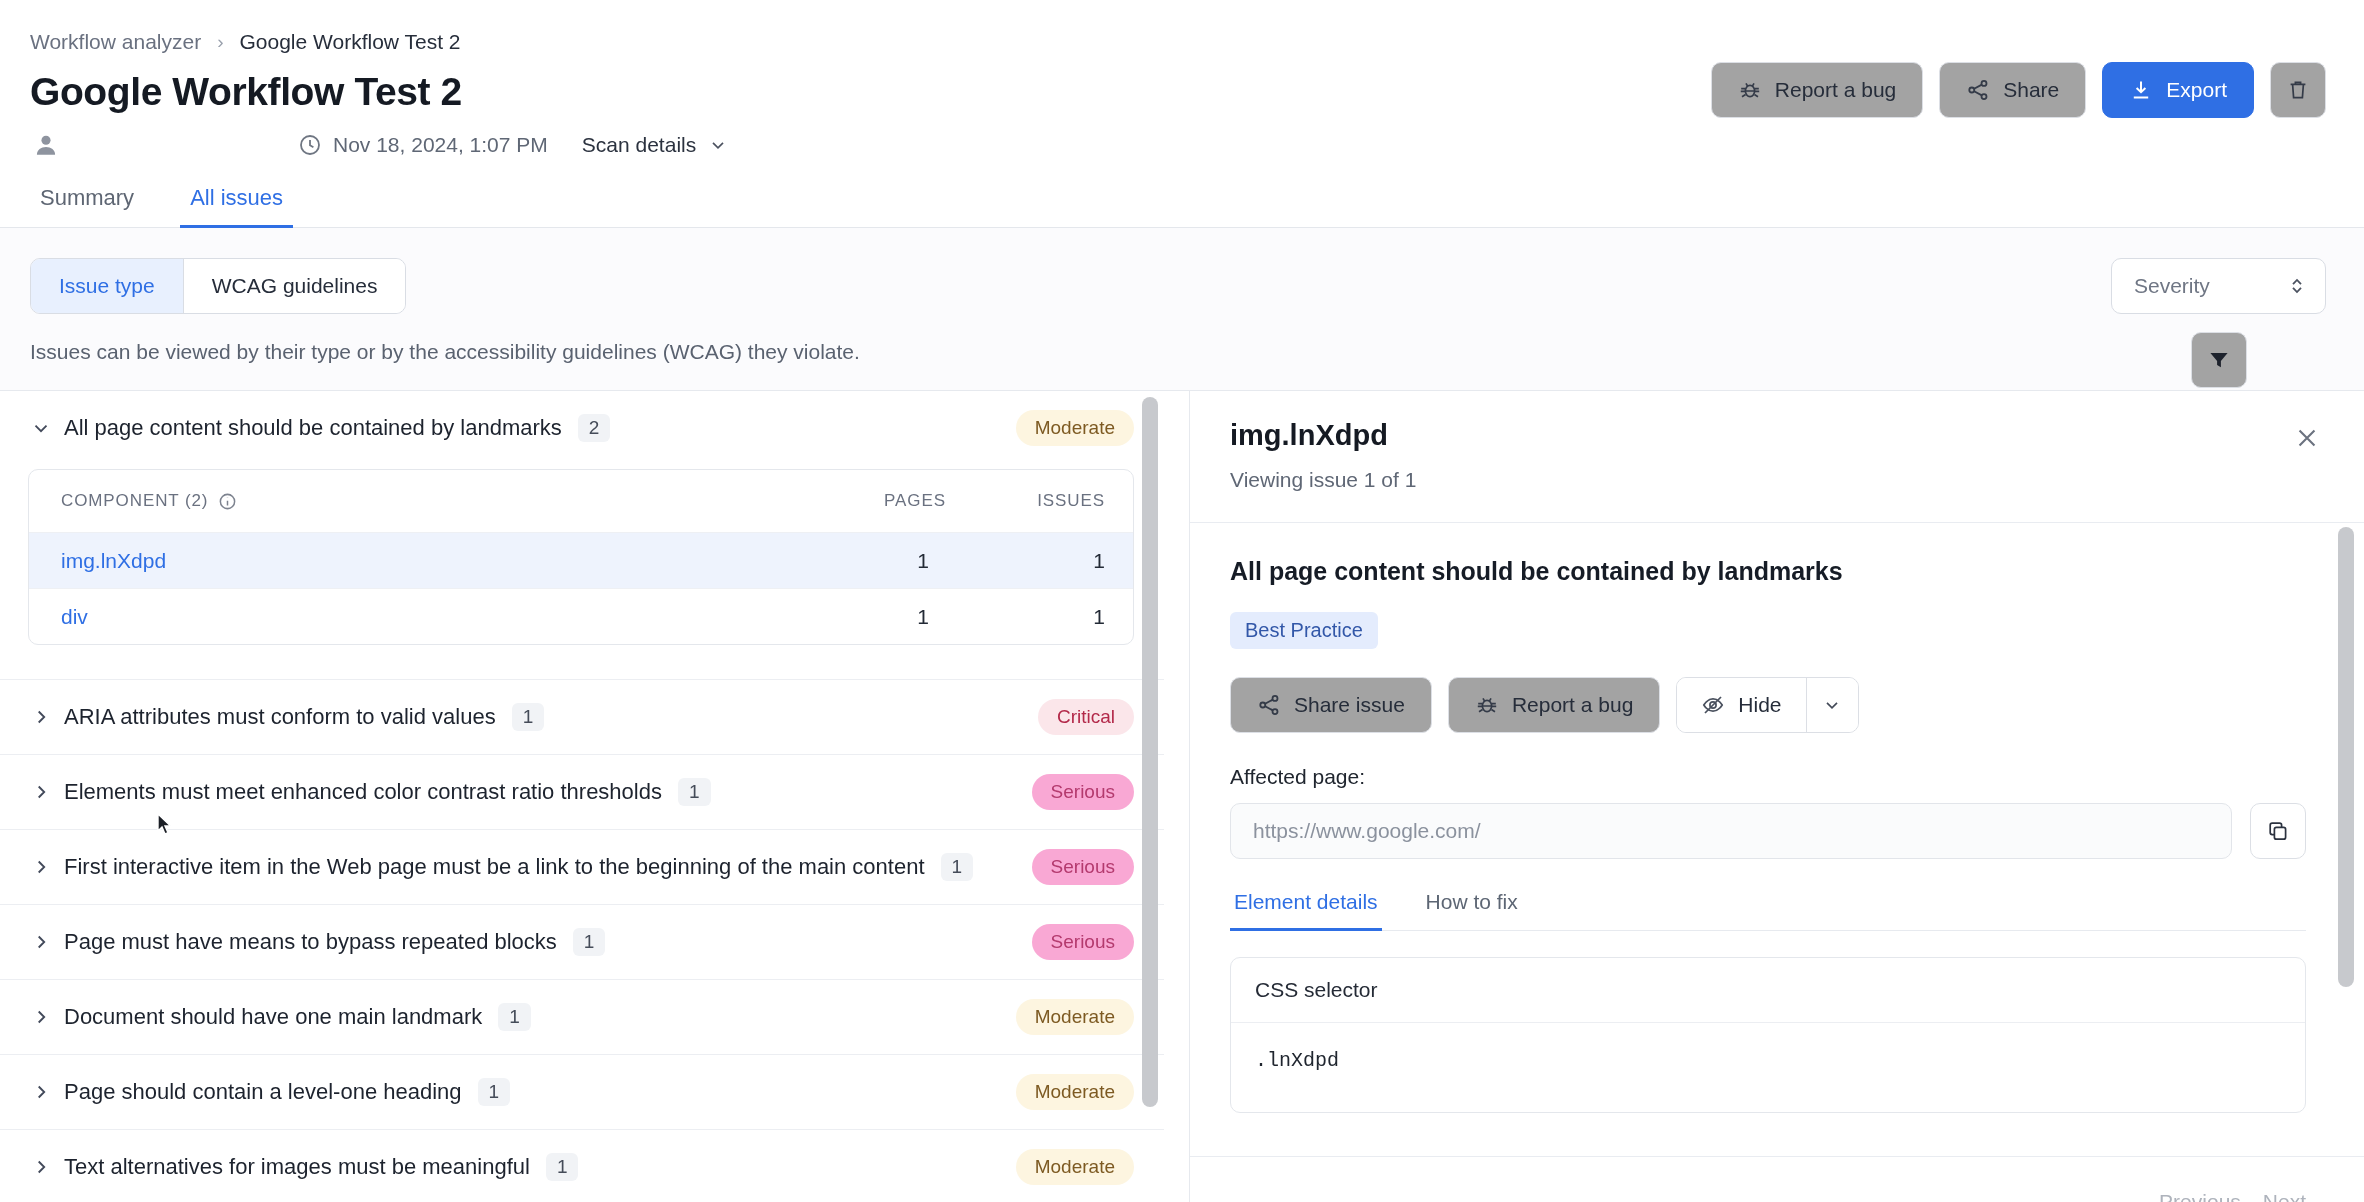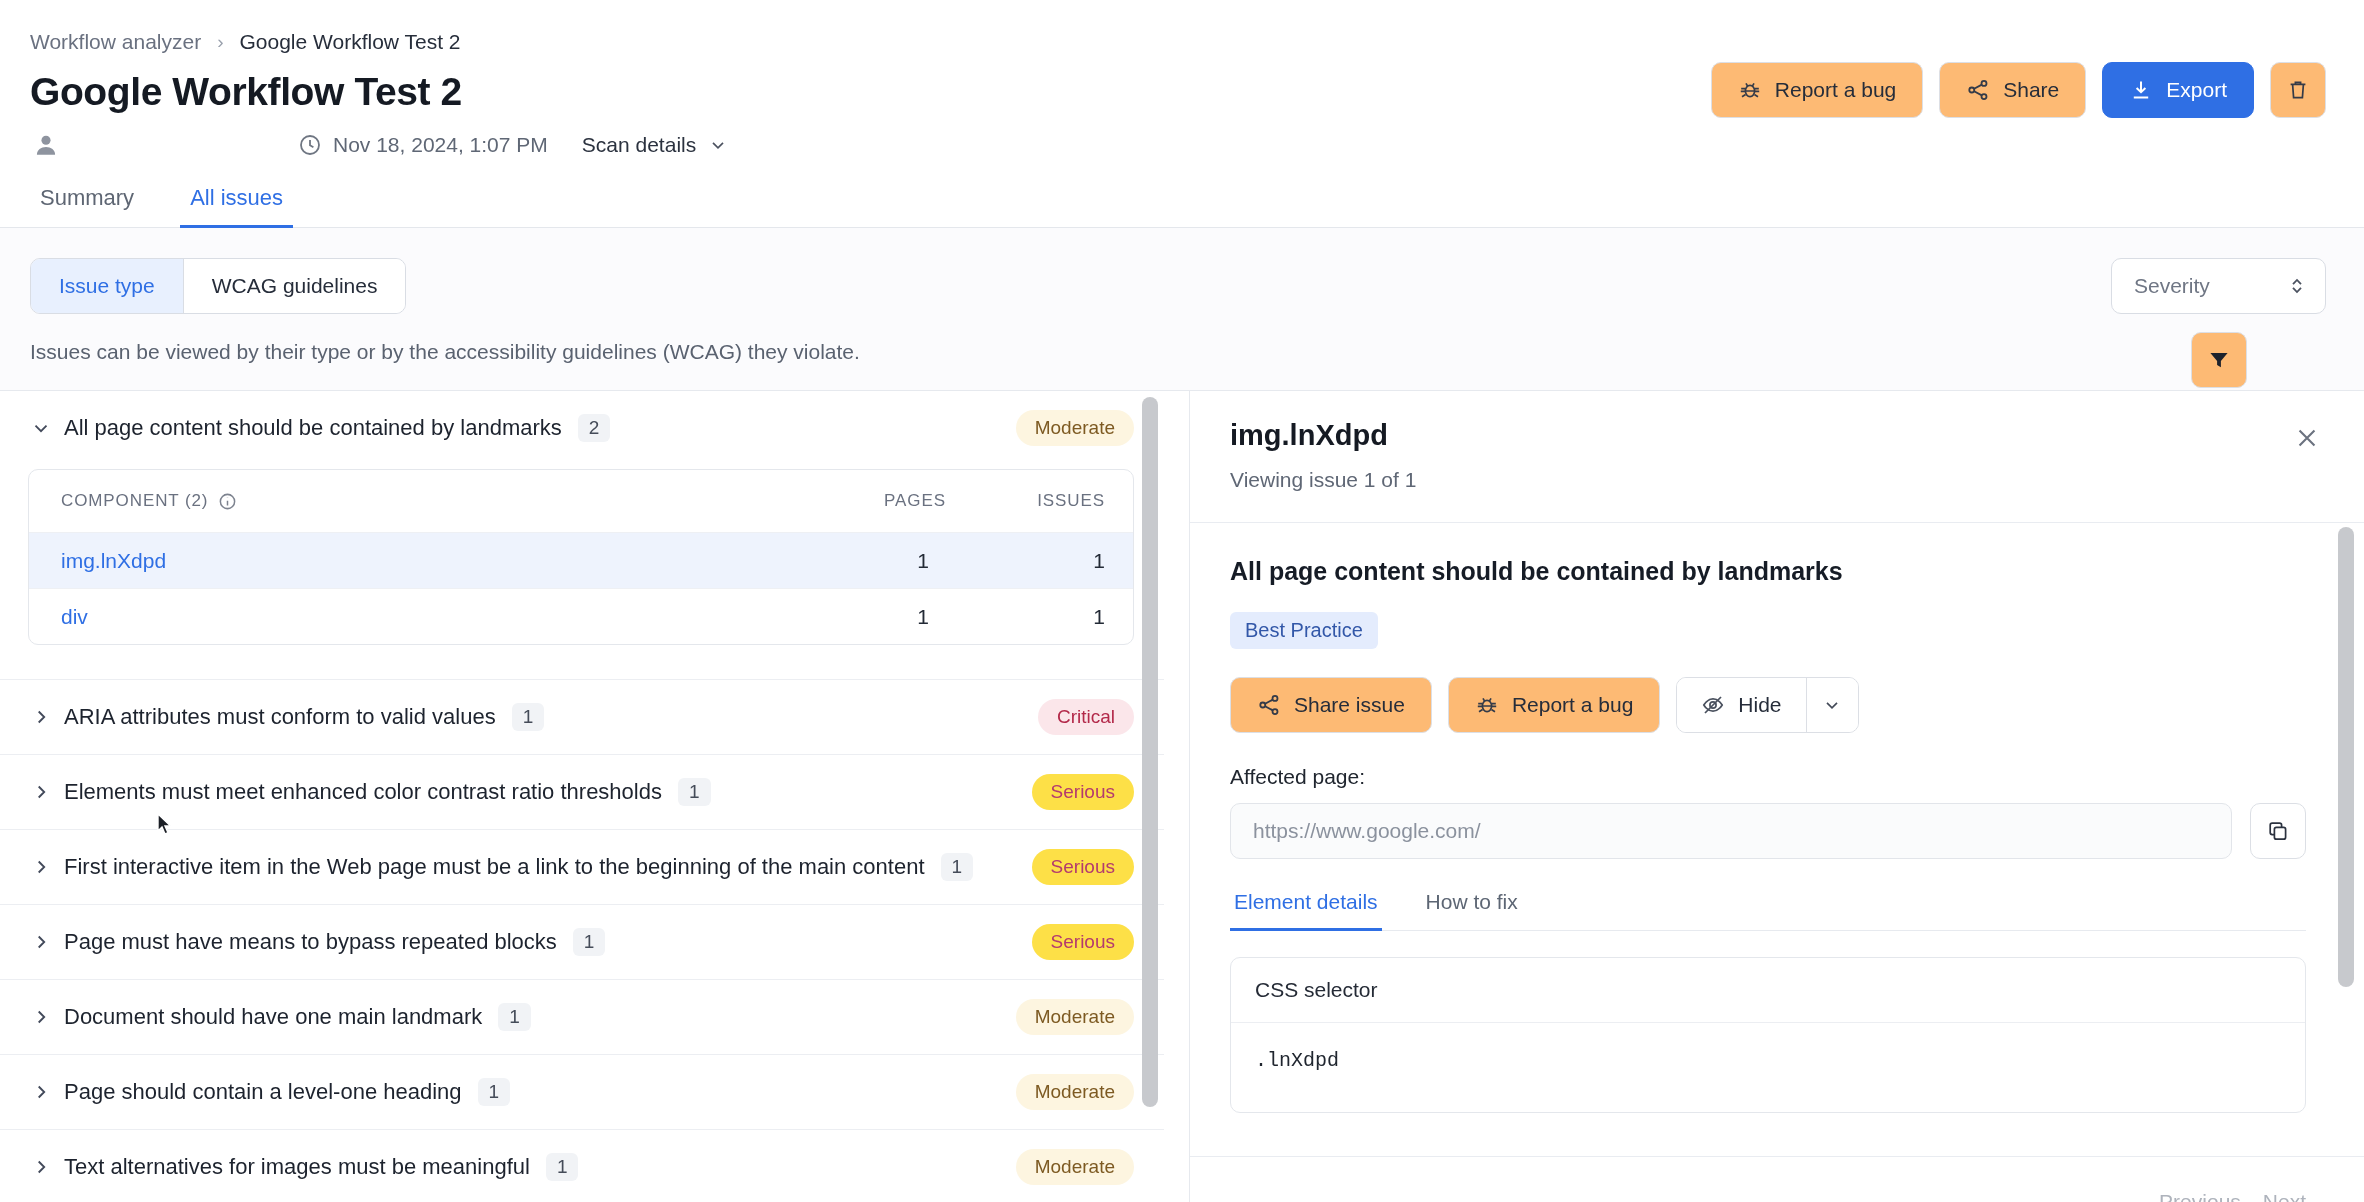--- a/index.html
+++ b/index.html
@@ -22,21 +22,21 @@
 
   .meta-row { display: flex; align-items: center; margin-top: 14px; height: 34px; }
   .meta-avatar { width: 32px; height: 32px; display: flex; align-items: center; justify-content: center; margin-left: 0px; }
   .meta-time { display: flex; align-items: center; gap: 11px; color: #5f6775; font-size: 21px; margin-left: 236px; }
   .scan-details { display: flex; align-items: center; gap: 12px; margin-left: 34px; font-size: 21px; color: #2b323f; cursor: pointer; }
 
   .hdr-actions { position: absolute; right: 38px; top: 62px; display: flex; align-items: center; gap: 16px; }
   .btn {
     display: inline-flex; align-items: center; justify-content: center; gap: 13px;
     height: 56px; padding: 0 26px; border: 1px solid #dcdfe5; border-radius: 10px;
-    background: #fdba74; font-size: 21px; color: #262d3a; cursor: pointer; white-space: nowrap;
+    background: #a3a3a3; font-size: 21px; color: #262d3a; cursor: pointer; white-space: nowrap;
   }
   .btn-primary { background: #2f6fe4; border-color: #2f6fe4; color: #fff; }
   .btn-icon-only { width: 56px; padding: 0; }
 
   
   .tabbar { display: flex; align-items: flex-end; gap: 0; padding-left: 30px; margin-top: 22px;
             border-bottom: 1px solid #e4e7ec; position: relative; z-index: 2; }
   .tab { padding: 0 10px 14px 10px; margin-right: 36px; font-size: 22px; color: #5e6673; cursor: pointer;
          border-bottom: 3px solid transparent; position: relative; top: 1px; }
   .tab.active { color: #2f6fe4; border-bottom-color: #2f6fe4; }
@@ -65,21 +65,21 @@
 
   .issue-group { border-bottom: 1px solid #eceef2; }
   .issue-head { display: flex; align-items: center; height: 74px; padding: 0 30px 0 28px; cursor: pointer; }
   .chev { width: 26px; display: flex; align-items: center; justify-content: center; color: #4b5261; flex: 0 0 auto; }
   .issue-label { font-size: 22px; color: #1d232e; margin-left: 10px; white-space: nowrap; }
   .count-chip { margin-left: 16px; background: #f1f3f6; border-radius: 6px; padding: 3px 11px;
                 font-size: 19px; color: #454c59; }
   .sev { margin-left: auto; border-radius: 999px; padding: 7px 19px; font-size: 19px; white-space: nowrap; }
   .sev-moderate { background: #fdf5e0; color: #7d5a22; }
   .sev-critical { background: #fbe6ea; color: #b3294a; }
-  .sev-serious { background: #fde047; color: #b43a6e; }
+  .sev-serious { background: #f9a8d4; color: #b43a6e; }
 
   
   .comp-wrap { padding: 4px 30px 34px 28px; }
   .comp-table { border: 1px solid #e4e7ec; border-radius: 10px; overflow: hidden; background: #fff; }
   .comp-row { display: flex; align-items: center; height: 56px; padding: 0 28px 0 32px; }
   .comp-head { color: #6a7180; font-size: 17px; letter-spacing: 0.9px; height: 62px; gap: 8px; }
   .comp-head .c-name { display: flex; align-items: center; gap: 10px; }
   .comp-body-row { border-top: 1px solid #eef0f4; height: 56px; font-size: 21px; cursor: pointer; }
   .comp-body-row.selected { background: #eef3fd; }
   .c-name { flex: 1 1 auto; }

